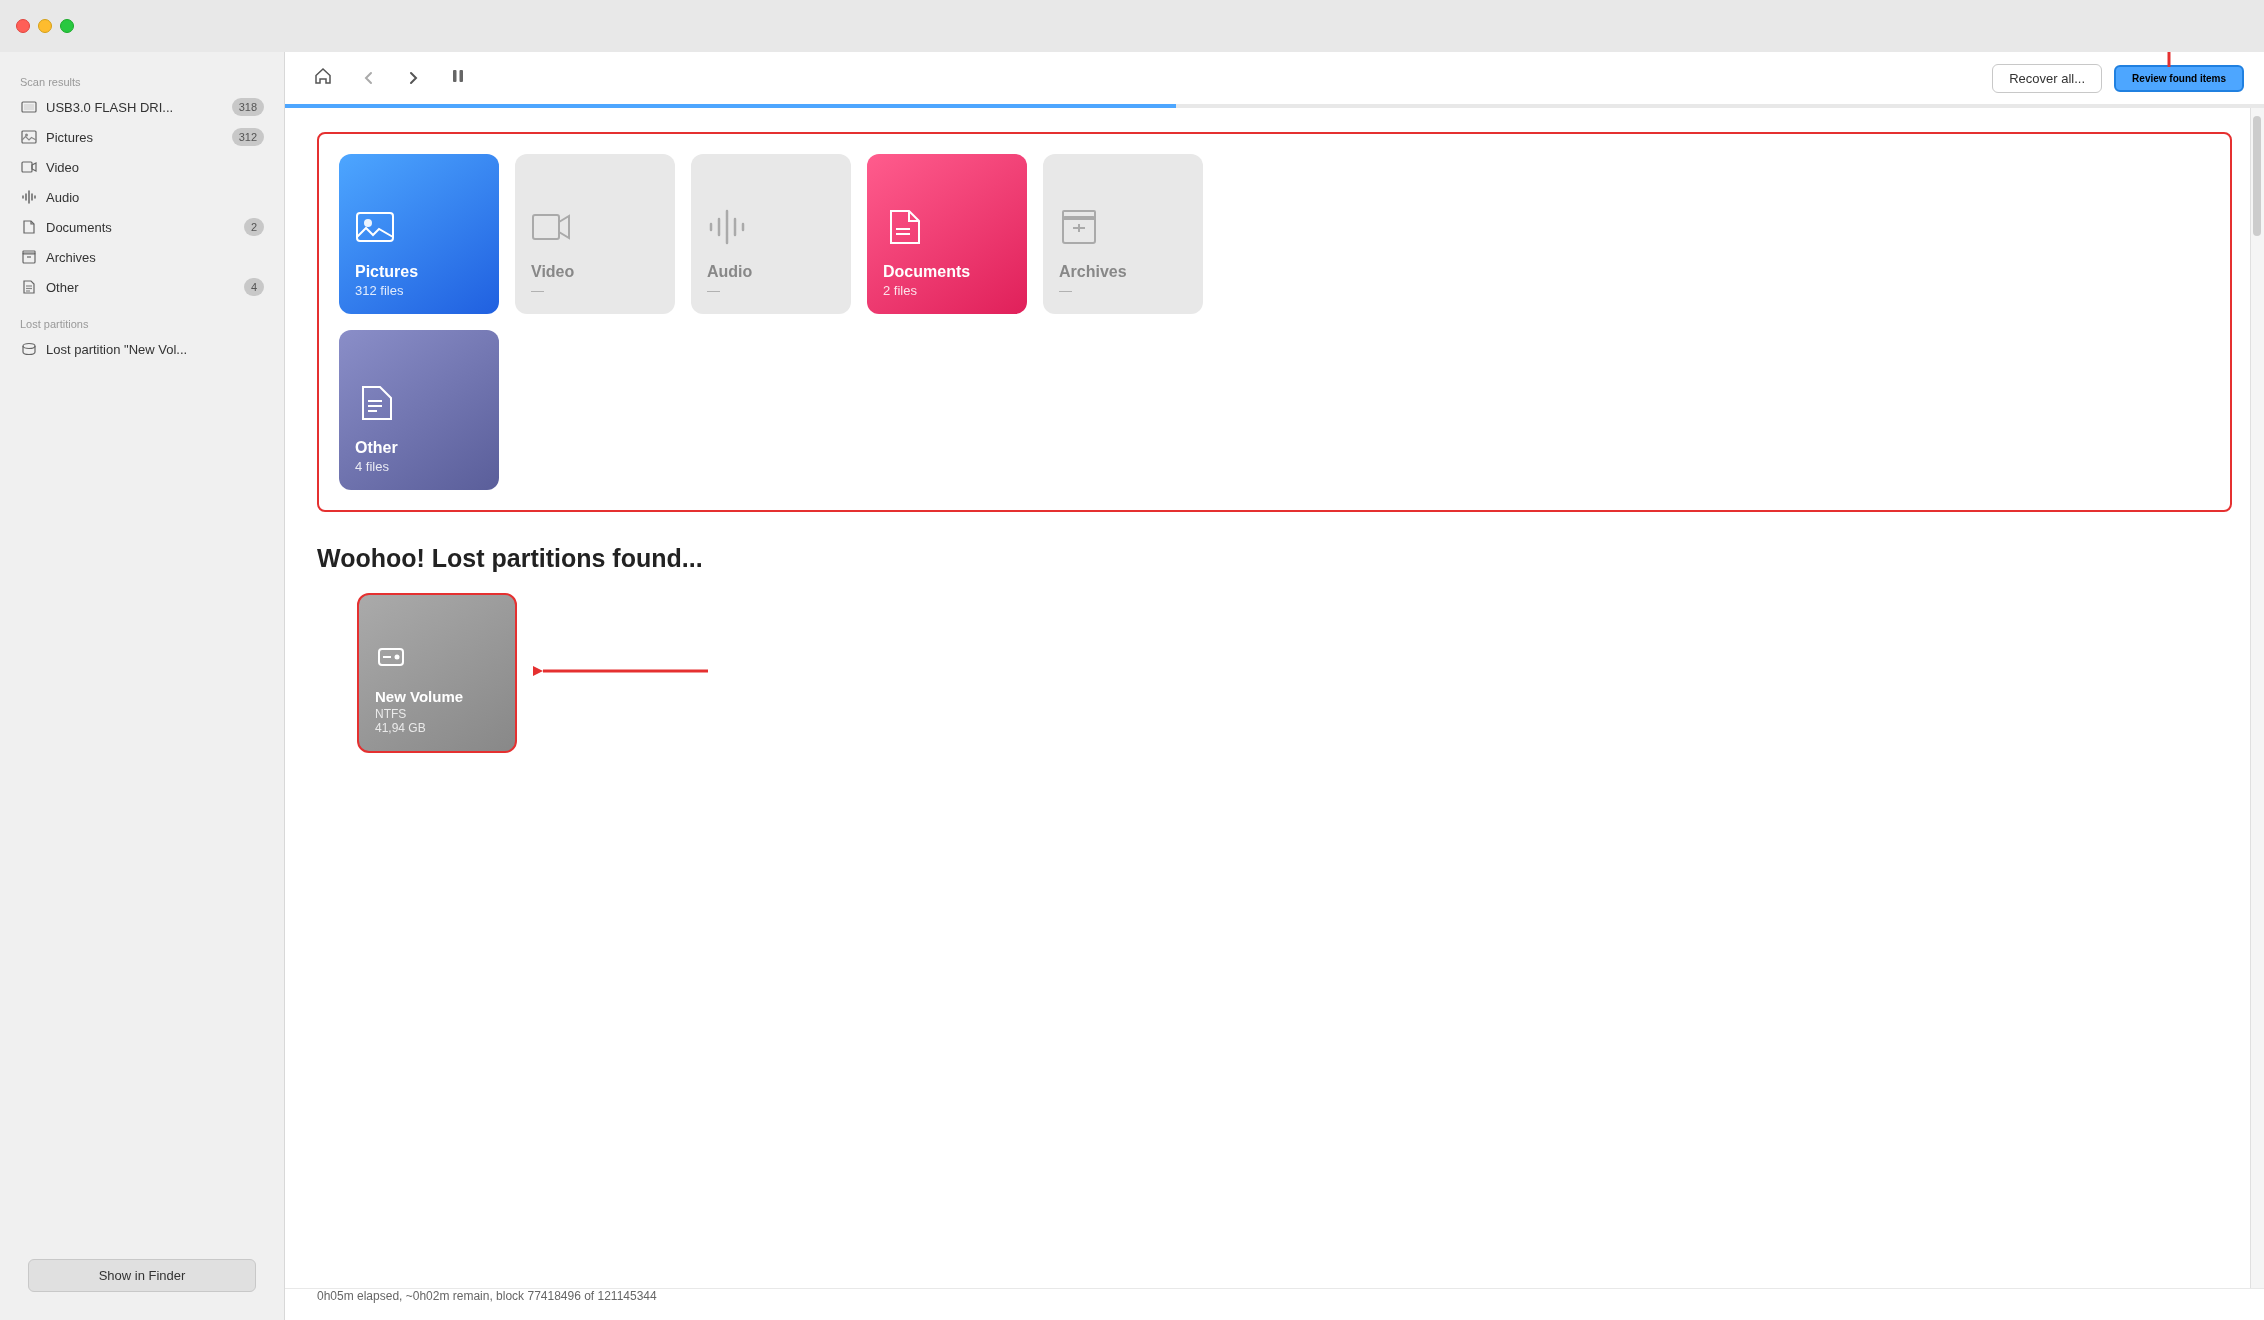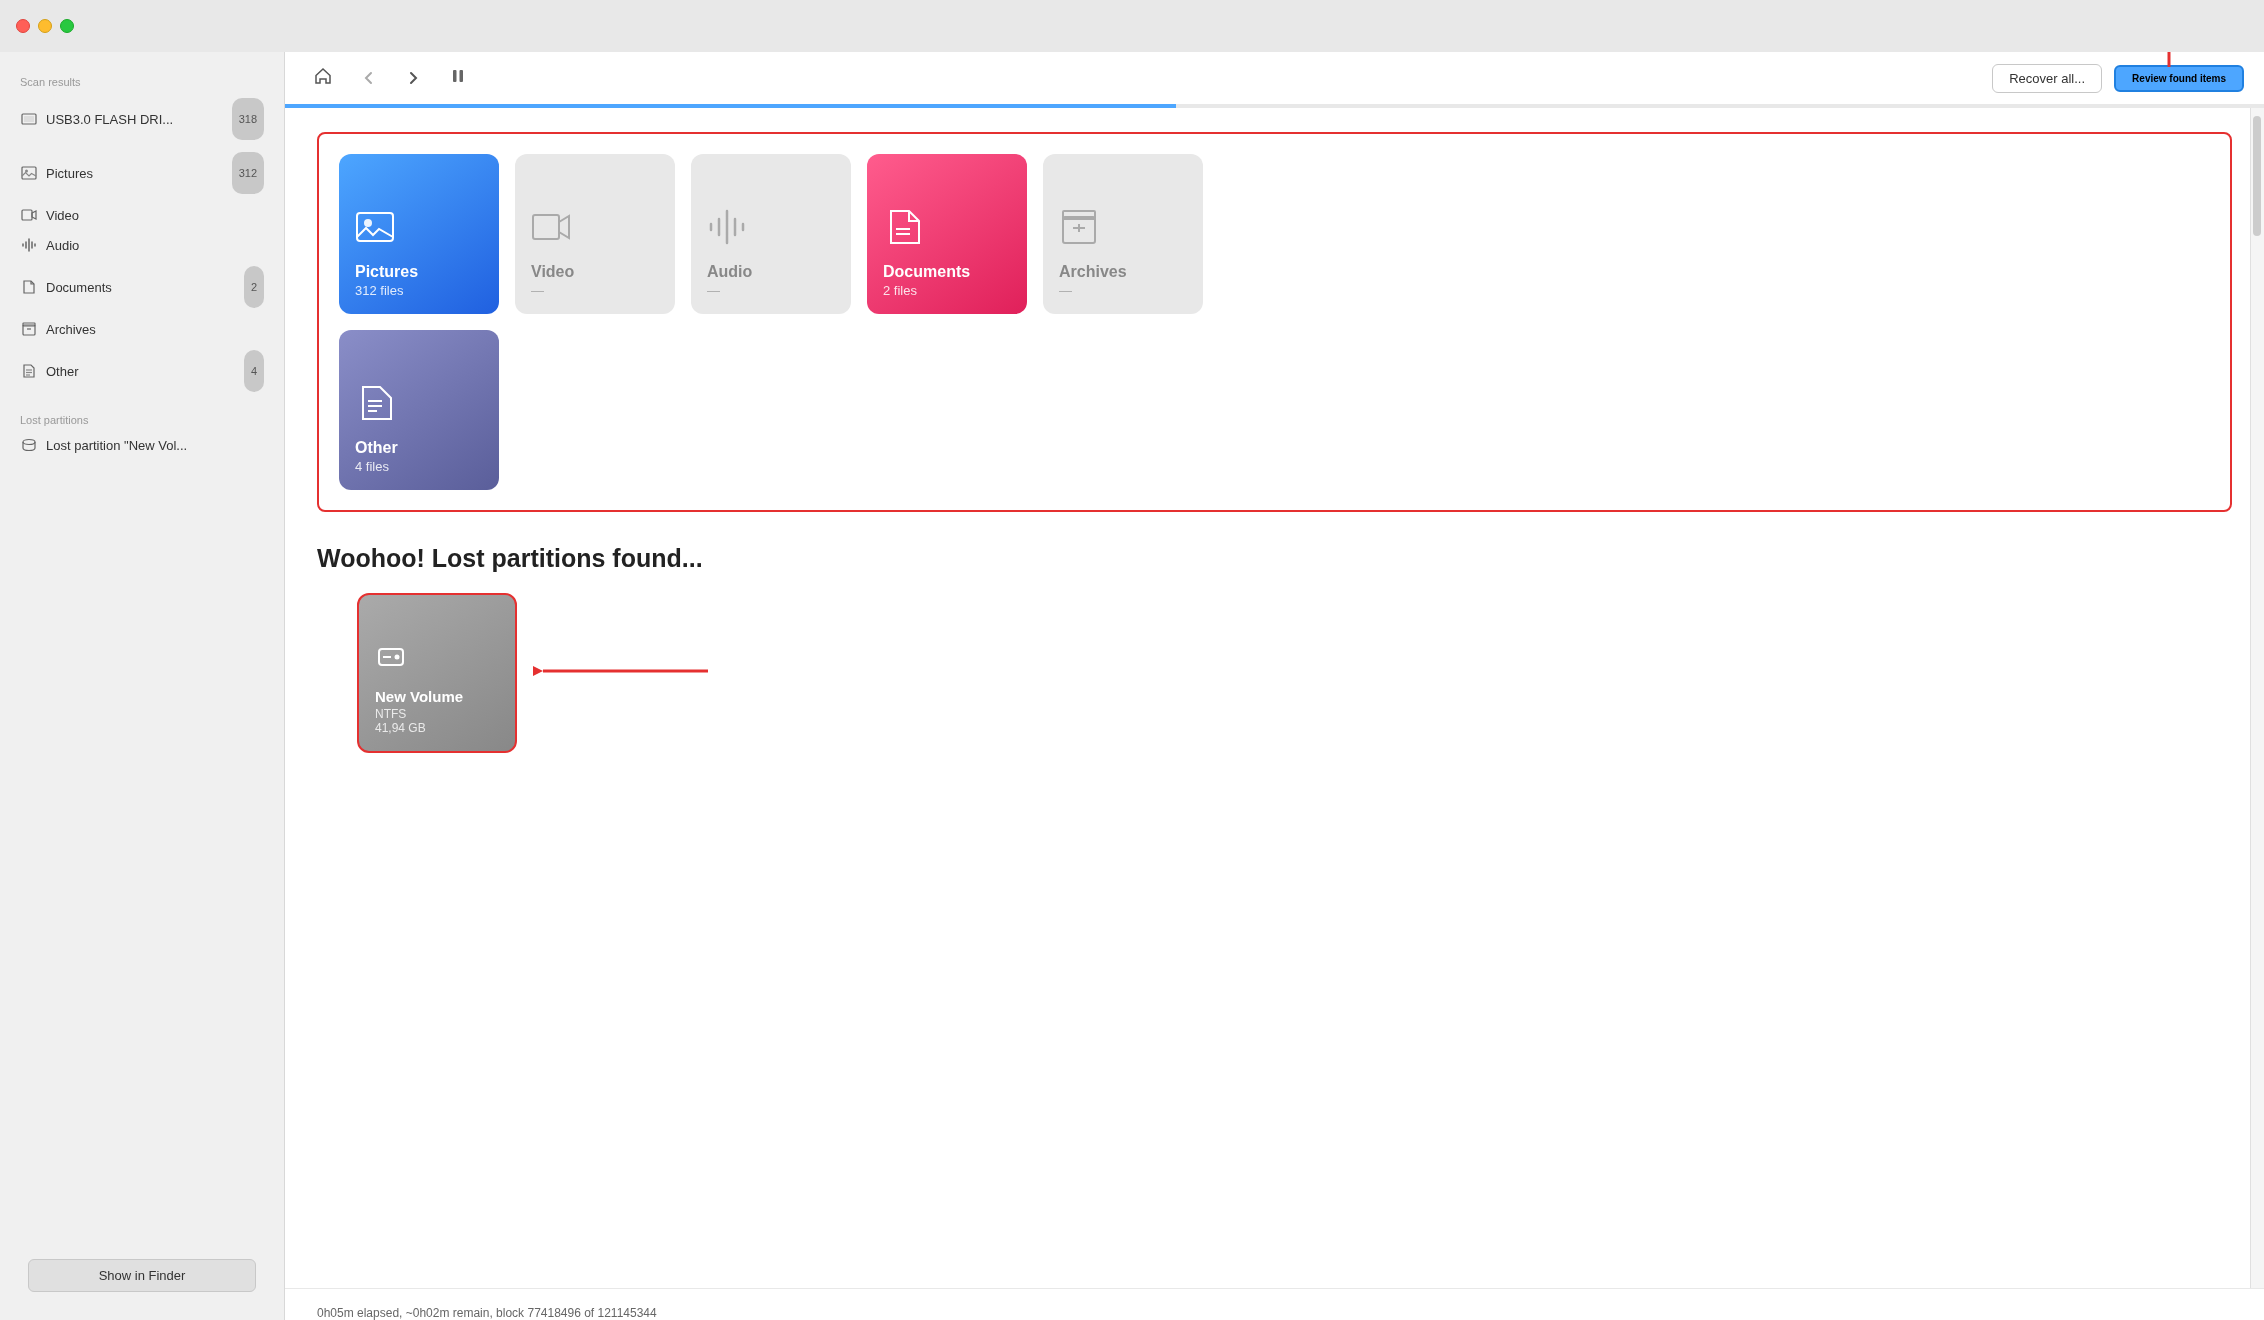--- a/index.html
+++ b/index.html
@@ -76,21 +76,21 @@
     }
     .sidebar-item-label {
       flex: 1;
       font-size: 13px;
       color: #333;
     }
     .sidebar-badge {
       background: #c8c8c8;
       color: #555;
       font-size: 11px;
-      padding: 15px 7px;
+      padding: 3px 7px;
       border-radius: 10px;
       font-weight: 500;
     }
     .sidebar-bottom {
       margin-top: auto;
       padding: 12px 28px;
     }
     .show-finder-btn {
       width: 100%;
       background: #e0e0e0;
@@ -290,21 +290,21 @@
       font-size: 12px;
       color: rgba(255,255,255,0.8);
     }
 
     
     .status-bar {
       height: 32px;
       background: white;
       border-top: 1px solid #e8e8e8;
       display: flex;
-      align-items: flex-end;
+      align-items: flex-start;
       padding: 0 32px;
       flex-shrink: 0;
     }
     .status-text {
       font-size: 12px;
       color: #666;
     }
 
     
     .sidebar-dashboard {

